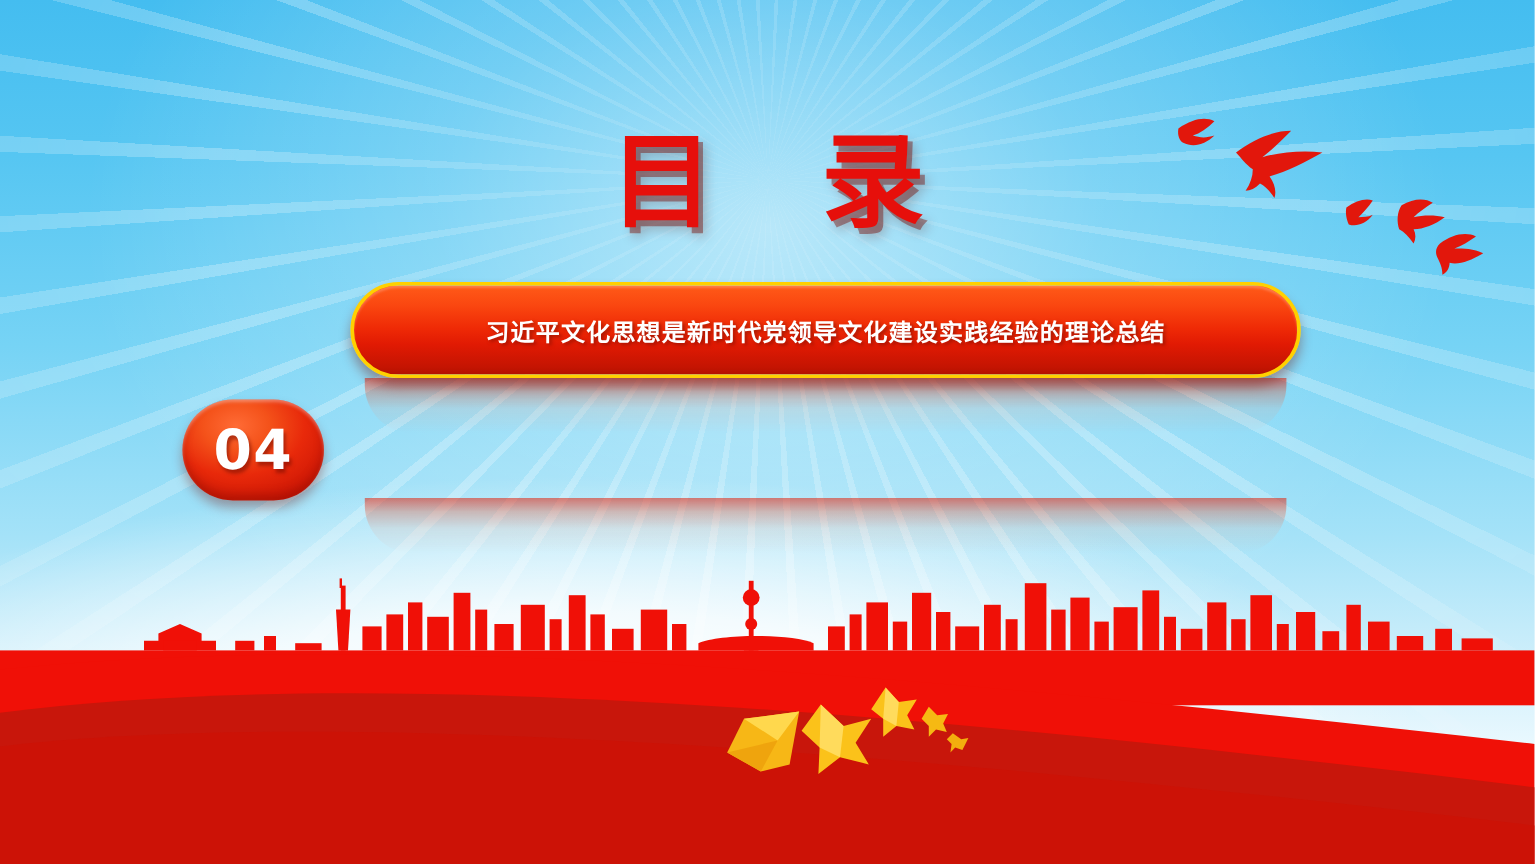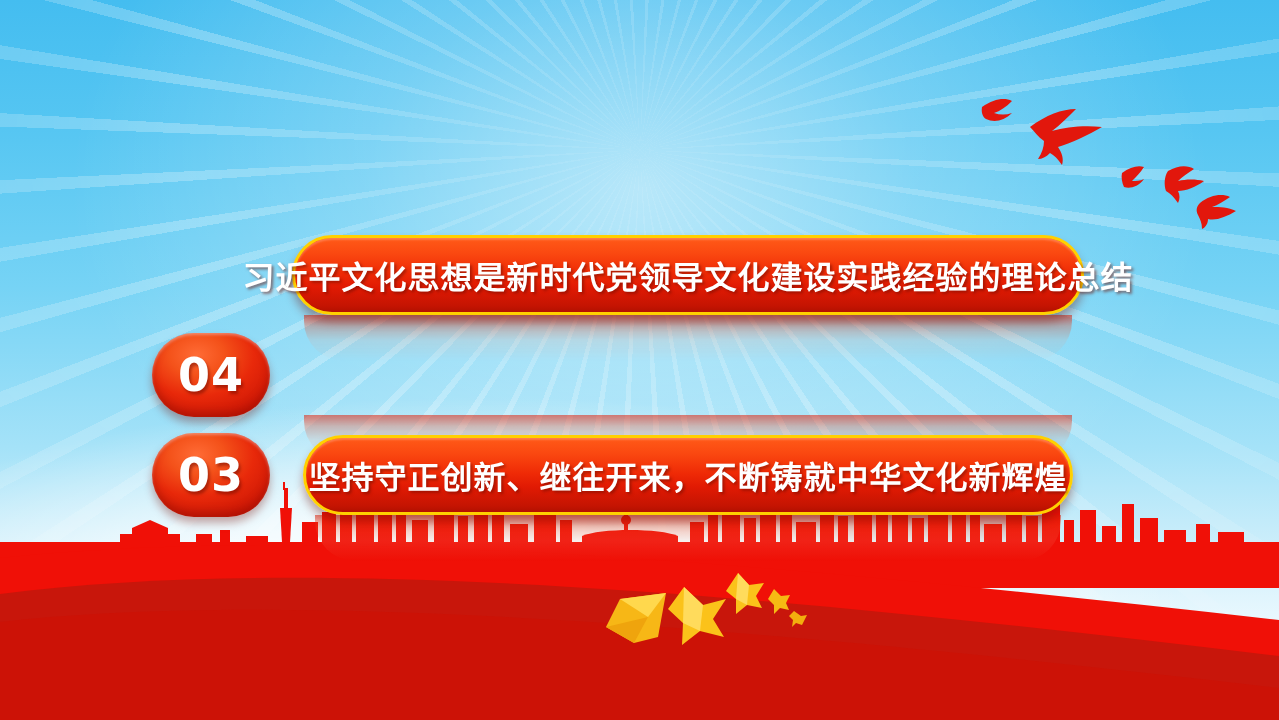--- a/index.html
+++ b/index.html
@@ -85,21 +85,21 @@
     background:
       linear-gradient(180deg,#ff5a18 0%, #fa4710 22%, #ef2a06 48%, #e11a03 66%, #c41402 92%, #b31000 100%);
     border:3px solid #ffd000;
     box-sizing:border-box;
     box-shadow:0 7px 10px rgba(110,14,5,.38), inset 0 2px 2px rgba(255,255,255,.22);
     display:flex;align-items:center;justify-content:center;
     z-index:3;
   }
   .pill .ptext{
     font-family:"DejaVu Sans","Liberation Sans",sans-serif;
-    font-size:32px;font-weight:bold;color:#ffffff;
+    font-size:20px;font-weight:bold;color:#ffffff;
     letter-spacing:1px;white-space:nowrap;
     text-shadow:2px 2px 3px rgba(110,12,0,.55);
   }
   .row.narrow .pill{width:770px;left:303px;}
 
   
   .refl{
     position:absolute;left:304px;top:82px;width:768px;height:46px;
     border-radius:0 0 40px 40px;
     background:linear-gradient(180deg, rgba(226,28,5,.55) 0%, rgba(235,70,30,.30) 25%, rgba(245,150,120,.14) 55%, rgba(255,255,255,0) 100%);
@@ -132,46 +132,40 @@
       <g fill="#e2170c">
         <path d="M32 22 C44 14 54 12 62 16 C56 22 50 26 44 28 C50 30 56 30 62 28 C54 36 44 38 36 34 C33 32 31 28 32 22 Z"></path>
         <path d="M80 42 C96 30 112 24 126 24 C118 32 110 40 102 46 C116 42 134 40 152 42 C138 50 122 58 108 62 C112 68 114 74 112 80 C108 74 104 70 100 68 C96 72 92 74 88 74 C92 68 94 62 94 56 C88 52 84 46 80 42 Z"></path>
         <path d="M172 88 C180 82 188 80 194 82 C190 88 186 92 182 96 C186 96 190 96 194 94 C188 102 180 104 174 102 C172 98 171 92 172 88 Z"></path>
         <path d="M218 86 C228 80 238 80 244 84 C238 88 232 92 228 96 C236 94 246 94 254 96 C246 102 236 106 228 106 C230 110 230 114 228 118 C224 112 220 108 216 106 C214 100 214 92 218 86 Z"></path>
         <path d="M250 118 C260 110 272 108 280 112 C274 116 268 120 262 122 C270 122 278 122 286 126 C276 132 266 136 258 134 C258 138 256 142 252 144 C252 138 250 134 248 130 C246 126 246 122 250 118 Z"></path>
       </g>
     </svg>
   </div>
 
+  <div class="title-wrap">
+    <div class="title">目  录</div>
+  </div>
 
   <div class="list">
 
     <div class="row">
       <div class="refl"></div>
       <div class="pill">
         <span class="ptext">习近平文化思想是新时代党领导文化建设实践经验的理论总结</span>
       </div>
     </div>
 
     <div class="row">
       <div class="badge">
         <span>04</span>
       </div>
       <div class="refl"></div>
     </div>
 
-    <div class="row narrow">
-      <div class="badge">
-        <span>03</span>
-      </div>
-      <div class="refl"></div>
-      <div class="pill">
-        <span class="ptext">坚持守正创新、继往开来，不断铸就中华文化新辉煌</span>
-      </div>
-    </div>
 
   </div>
 
   <div class="skyline">
     <svg viewBox="0 0 1279 120" preserveAspectRatio="none" xmlns="http://www.w3.org/2000/svg">
       <g fill="#f01007">
         <rect x="0" y="74" width="1279" height="46"></rect>
 
         <path d="M120 74 L120 66 L132 66 L132 60 L150 52 L168 60 L168 66 L180 66 L180 74 Z"></path>
         <rect x="136" y="66" width="28" height="8"></rect>

